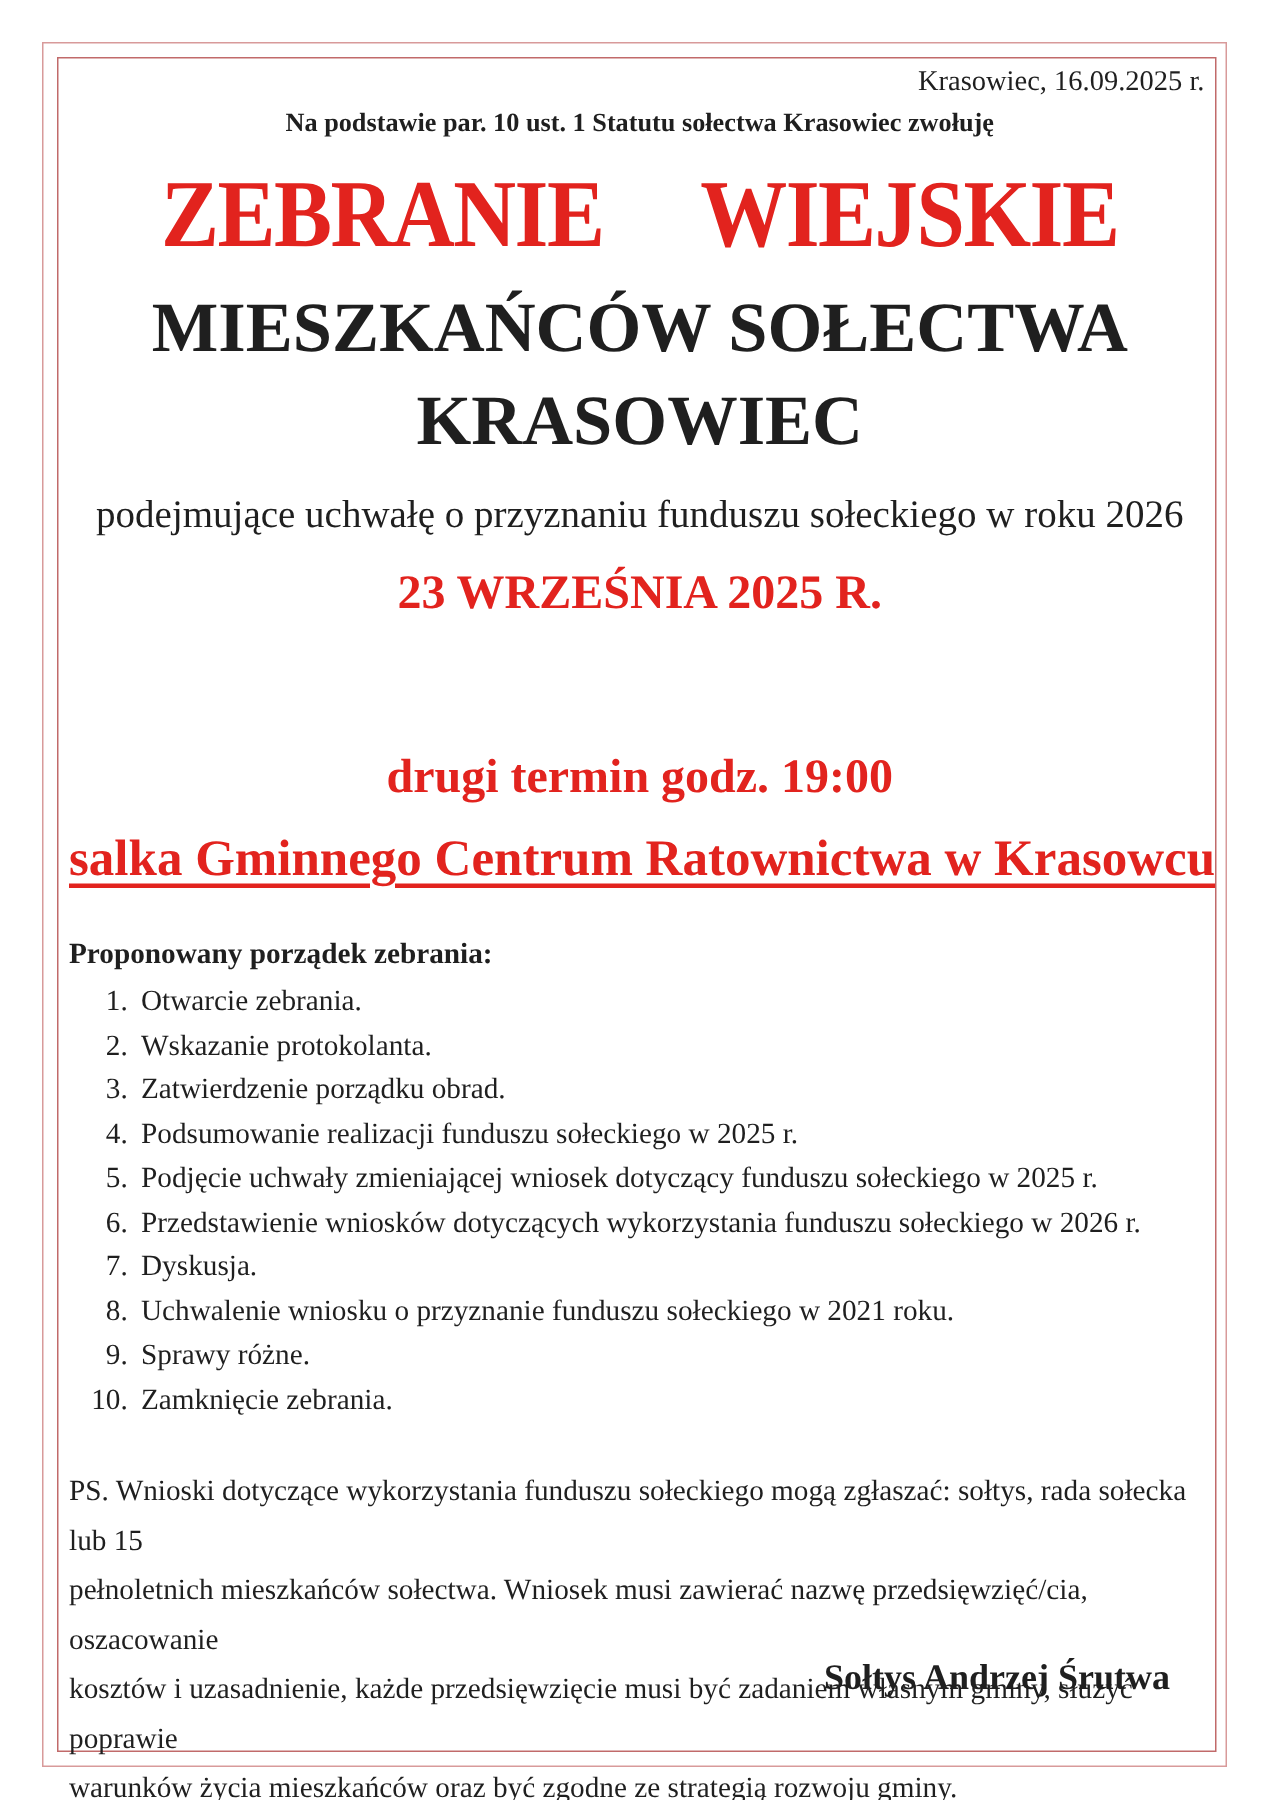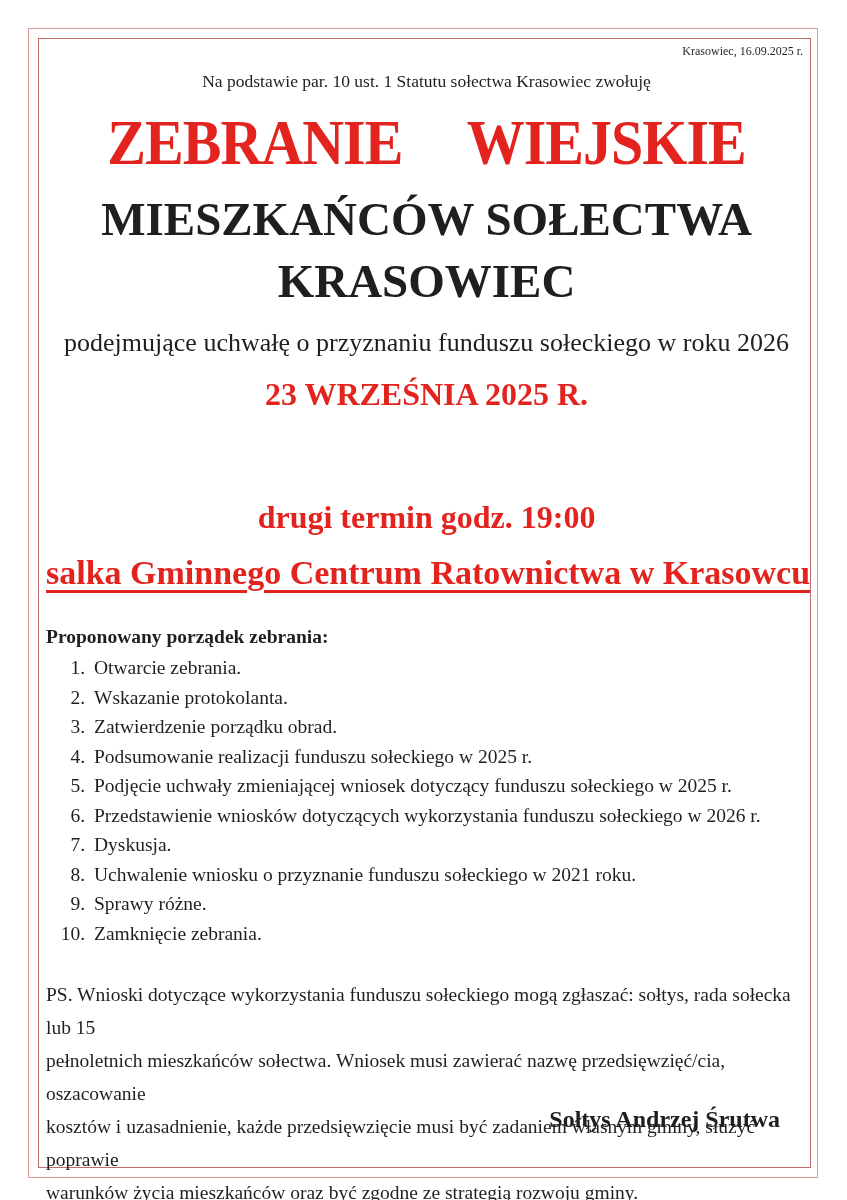--- a/index.html
+++ b/index.html
@@ -32,25 +32,26 @@
     position: absolute;
     left: 38px; top: 38px; right: 36px; bottom: 32px;
     border: 1px solid var(--border-inner);
     pointer-events: none;
   }
   .block {
     position: absolute; left: 46px; right: 40px;
   }
   .dateline {
     top: 44px; text-align: right; padding-right: 4px;
-    font-size: 12px;
+    font-size: 19px;
   }
   .legal {
     top: 71px; text-align: center;
     font-size: 17.5px;
+    font-weight: bold;
   }
   .main-title {
     top: 106px; text-align: center;
     font-size: 58px; font-weight: bold;
     color: var(--accent-red);
     word-spacing: 52px;
     letter-spacing: -1px;
     transform: scaleY(1.10);
     transform-origin: center top;
     white-space: nowrap;

